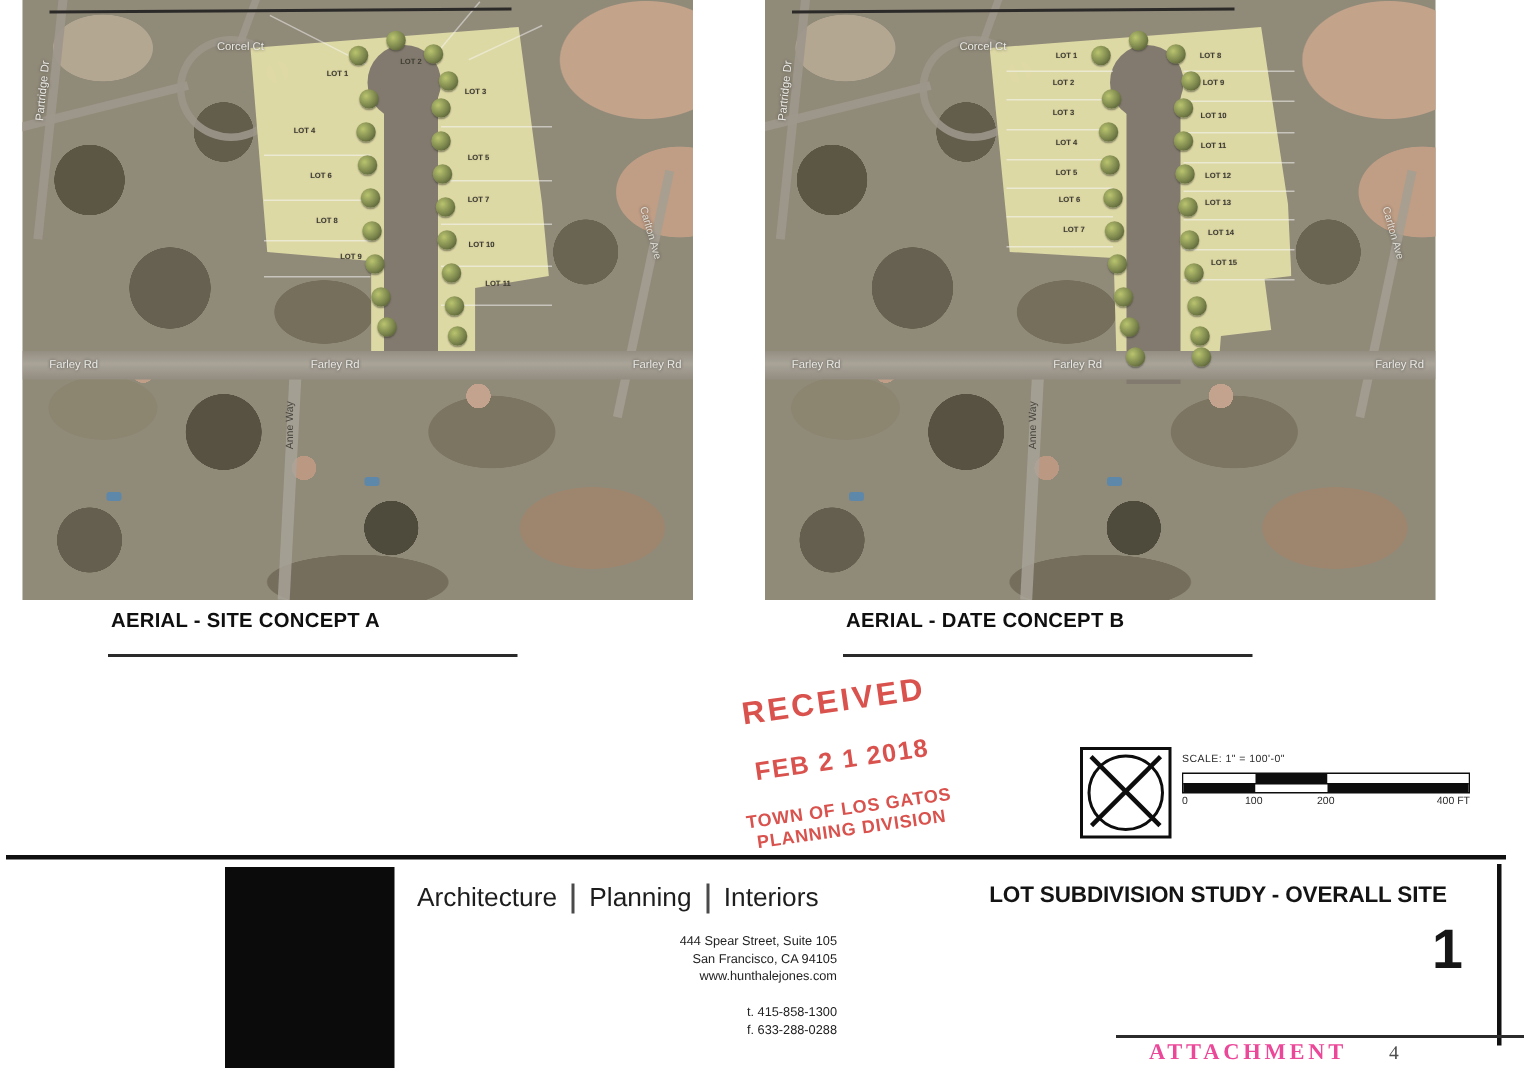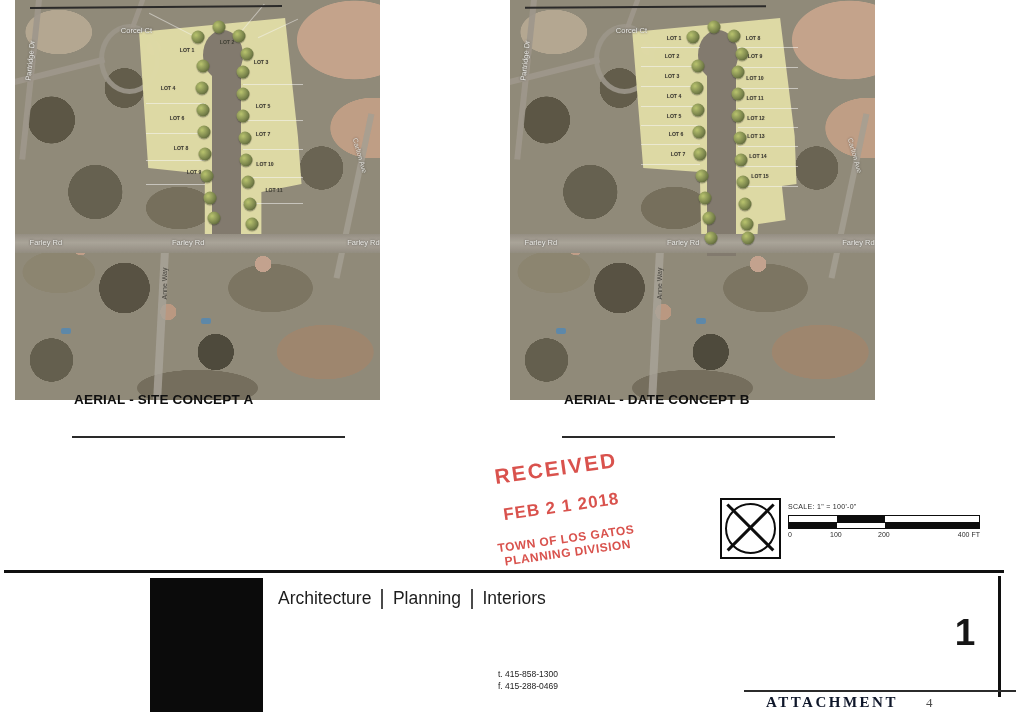--- a/index.html
+++ b/index.html
@@ -1,20 +1,20 @@
 <!DOCTYPE html>
 <html><head>
 <meta charset="utf-8">
 <style>
   html,body{margin:0;padding:0;}
   #page{position:relative;width:1024px;height:719px;background:#ffffff;overflow:hidden;
         font-family:"Liberation Sans", sans-serif;color:#111;}
 
   
-  .aerial{position:absolute;top:0;width:365px;height:400px;overflow:hidden;
+  .aerial{position:absolute;top:0;width:447px;height:400px;overflow:hidden;
     background-color:#8b8470;
     background-image:
       radial-gradient(circle 8px at 38% 12%, #caa288 0 90%, transparent 91%),
       radial-gradient(circle 8px at 18% 62%, #c49a80 0 90%, transparent 91%),
       radial-gradient(circle 9px at 68% 66%, #c8a087 0 90%, transparent 91%),
       radial-gradient(circle 9px at 42% 78%, #bd9478 0 90%, transparent 91%),
       radial-gradient(circle 22px at 30% 22%, #57513c 0 90%, transparent 91%),
       radial-gradient(circle 26px at 10% 30%, #4e4935 0 90%, transparent 91%),
       radial-gradient(circle 30px at 22% 48%, #5b5541 0 90%, transparent 91%),
       radial-gradient(ellipse 55px 35px at 45% 52%, #6c654e 0 60%, transparent 61%),
@@ -70,21 +70,21 @@
   .pool1{left:12.5%;top:82%;} .pool2{left:51%;top:79.5%;}
 
   .street{position:absolute;font-size:7.5px;color:#f2f2ee;text-shadow:0 0 2px rgba(40,40,35,.9);white-space:nowrap;}
   .street.corcel{left:29%;top:6.5%;}
   .street.partridge{left:-1.5%;top:14%;transform:rotate(-84deg);transform-origin:center;}
   .street.farley1{left:4%;top:59.6%;} .street.farley2{left:43%;top:59.6%;} .street.farley3{left:91%;top:59.6%;}
   .street.anne{left:36.5%;top:70%;transform:rotate(-90deg);color:#35342d;text-shadow:none;font-size:7px;}
   .street.carlton{left:89.5%;top:38%;transform:rotate(74deg);color:rgba(248,248,242,.85);font-size:7px;}
 
   
-  .caption{position:absolute;top:392px;font-size:13.5px;font-weight:bold;color:#0f0f0f;letter-spacing:.2px;}
+  .caption{position:absolute;top:406px;font-size:13.5px;font-weight:bold;color:#0f0f0f;letter-spacing:.2px;}
   .caption.ca{left:74px;} .caption.cb{left:564px;}
   .caption-line{position:absolute;top:436px;height:2px;background:#2a2a2a;width:273px;}
   .caption-line.la{left:72px;} .caption-line.lb{left:562px;}
 
   
   .stamp{position:absolute;left:455px;top:450px;width:215px;height:130px;transform:rotate(-8deg);
     color:#d6443e;text-align:center;opacity:.92;}
   .stamp .s1{font-size:21px;font-weight:bold;letter-spacing:2px;margin-top:6px;}
   .stamp .s2{font-size:17px;font-weight:bold;letter-spacing:1px;margin-top:17px;}
   .stamp .s3{font-size:12px;font-weight:bold;margin-top:15px;letter-spacing:.5px;}
@@ -122,21 +122,21 @@
     font-size:15px;font-weight:bold;letter-spacing:-.1px;color:#141414;}
   .sheet-number{position:absolute;left:940px;top:612px;width:50px;text-align:center;
     font-size:37px;font-weight:bold;color:#161616;}
   .meta{position:absolute;left:840px;top:653px;width:150px;font-size:8.5px;color:#222;}
   .meta-row{display:flex;justify-content:flex-end;line-height:12px;}
   .meta-label{text-align:right;}
   .meta-value{width:56px;text-align:right;}
   .attach-line{position:absolute;left:744px;top:690px;width:272px;height:2px;background:#2b2b2b;}
   .attach{position:absolute;left:766px;top:694px;display:flex;gap:28px;align-items:baseline;
     font-family:"Liberation Serif", serif;}
-  .attach .aword{font-size:15px;font-weight:bold;letter-spacing:2.5px;color:#0f172a;}
+  .attach .aword{font-size:15px;font-weight:bold;letter-spacing:2.5px;color:#ec4899;}
   .attach .anum{font-size:13px;color:#4e4e4e;}
 </style>
 </head>
 <body>
 
 <div id="page">
 
   <div class="aerial a">
     <div class="road road-corcel-band"></div>
     <div class="road-corcel-loop"></div>
@@ -320,26 +320,32 @@
   <div class="logo-box"></div>
 
   <div class="firm-row">
     <span>Architecture</span>
     <span class="firm-sep"></span>
     <span>Planning</span>
     <span class="firm-sep"></span>
     <span>Interiors</span>
   </div>
 
+  <div class="addr">
+    <div>444 Spear Street, Suite 105</div>
+    <div>San Francisco, CA 94105</div>
+    <div>www.hunthalejones.com</div>
+  </div>
 
   <div class="phones">
     <div>t. 415-858-1300</div>
-    <div>f. 415-288-0469</div>
-  </div>
-
+    <div>f. 633-288-0288</div>
+  </div>
+
+  <div class="sheet-title">LOT SUBDIVISION STUDY - OVERALL SITE</div>
   <div class="sheet-number">1</div>
 
 
   <div class="attach-line"></div>
   <div class="attach">
     <span class="aword">ATTACHMENT</span>
     <span class="anum">4</span>
   </div>
 
 </div>

